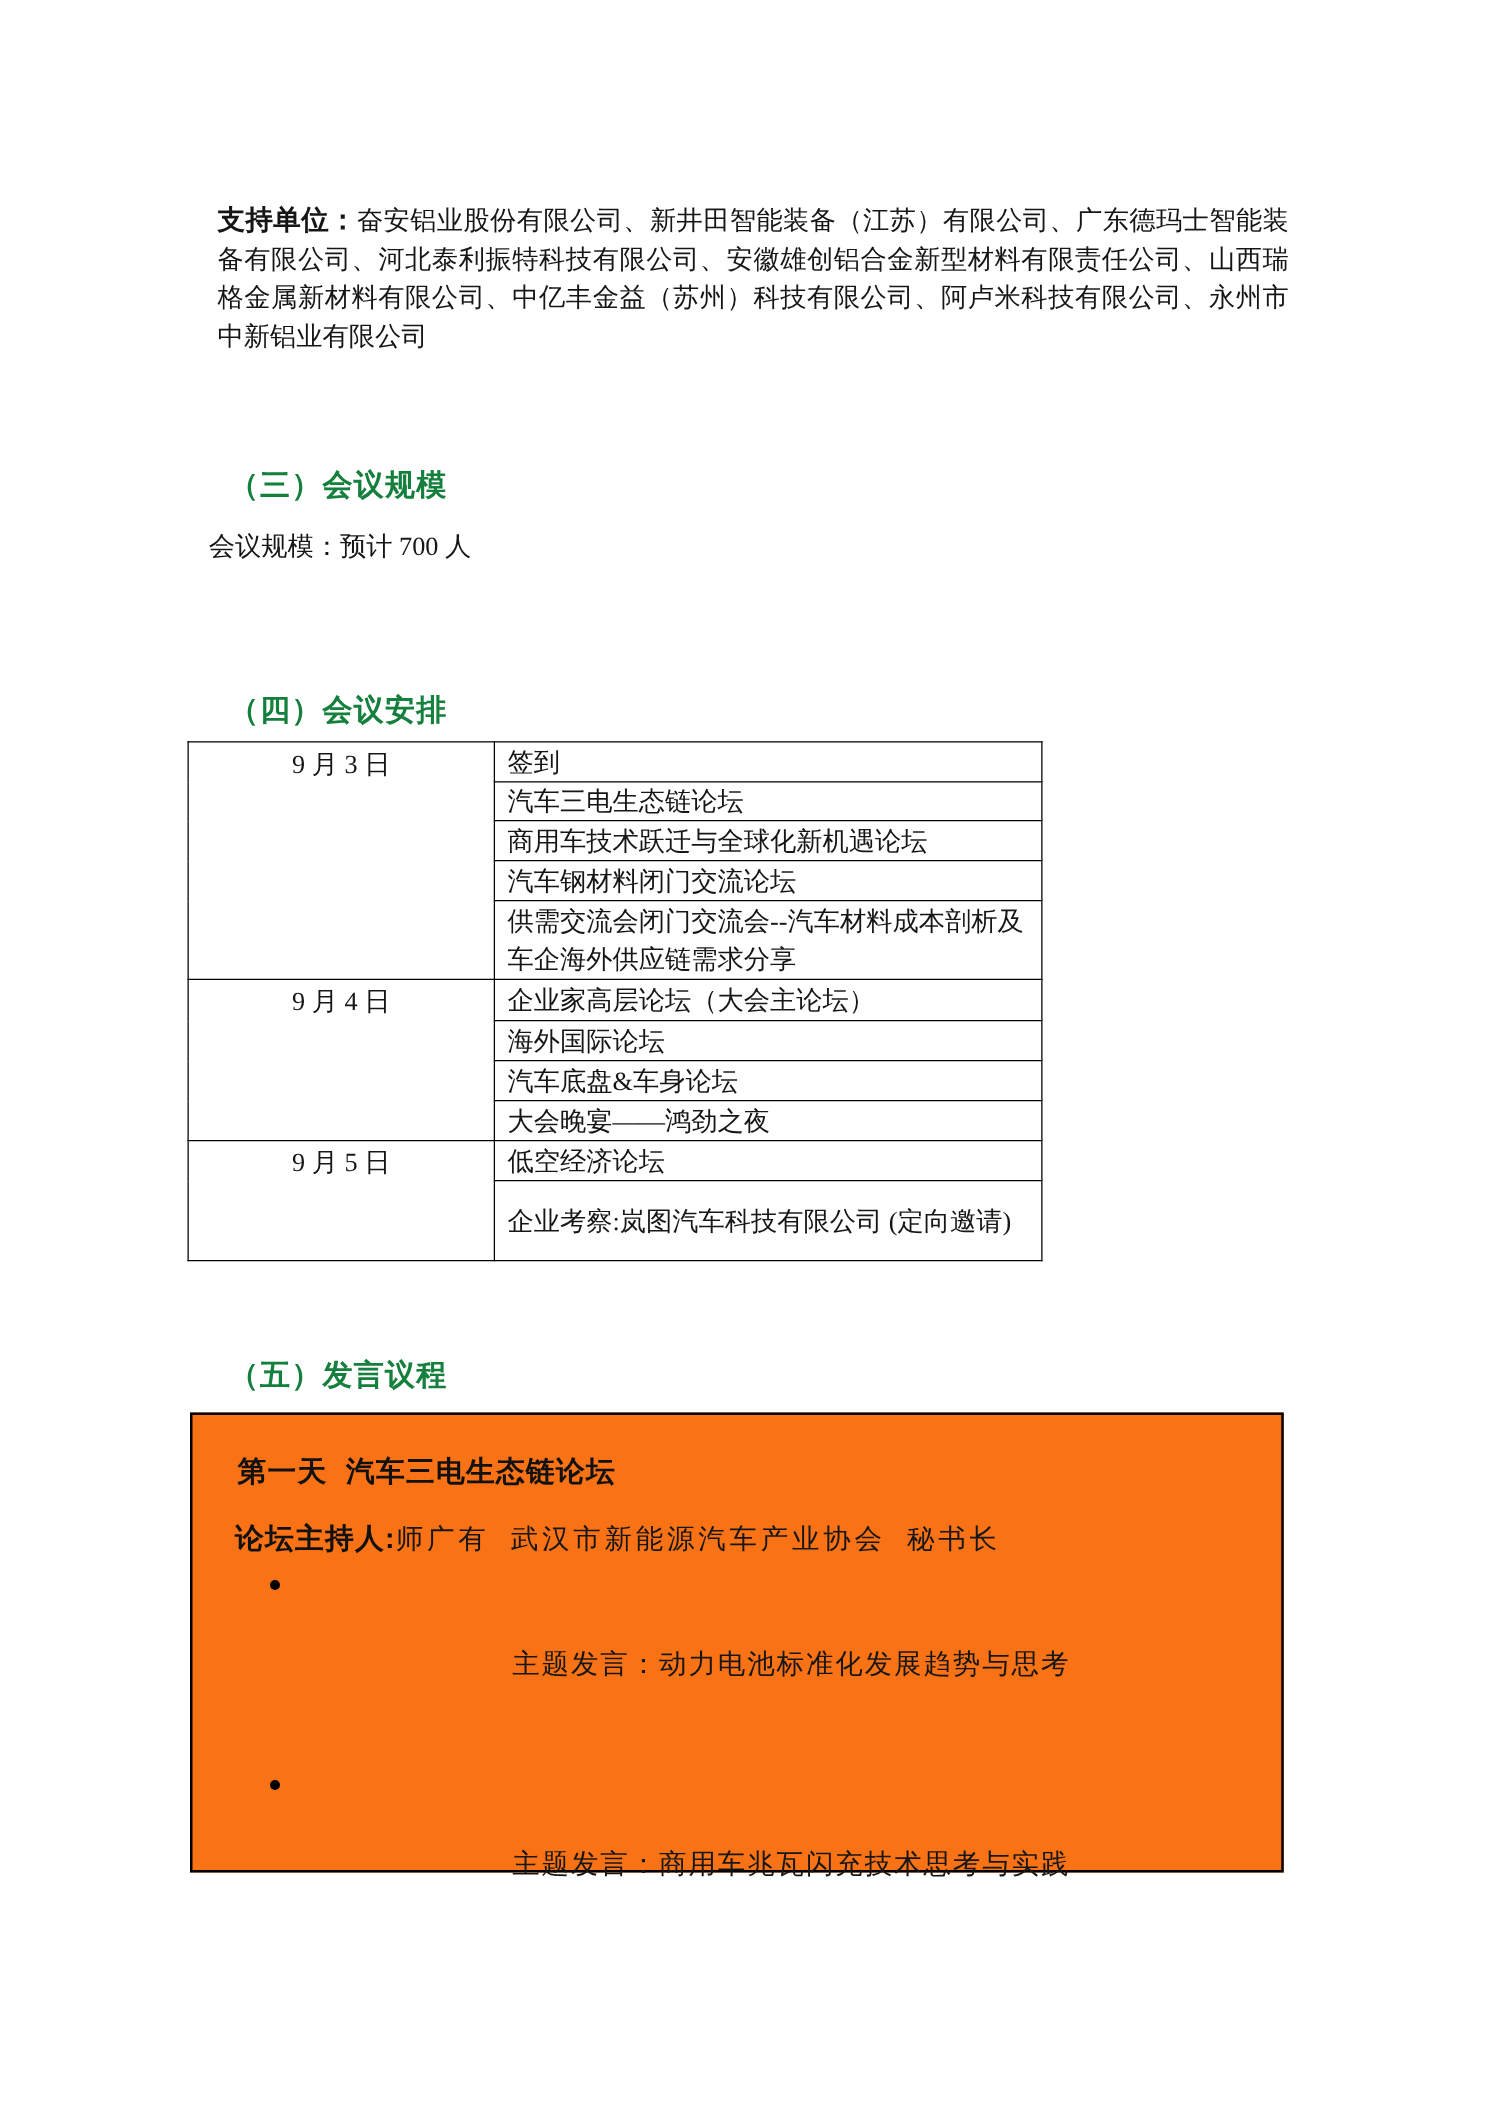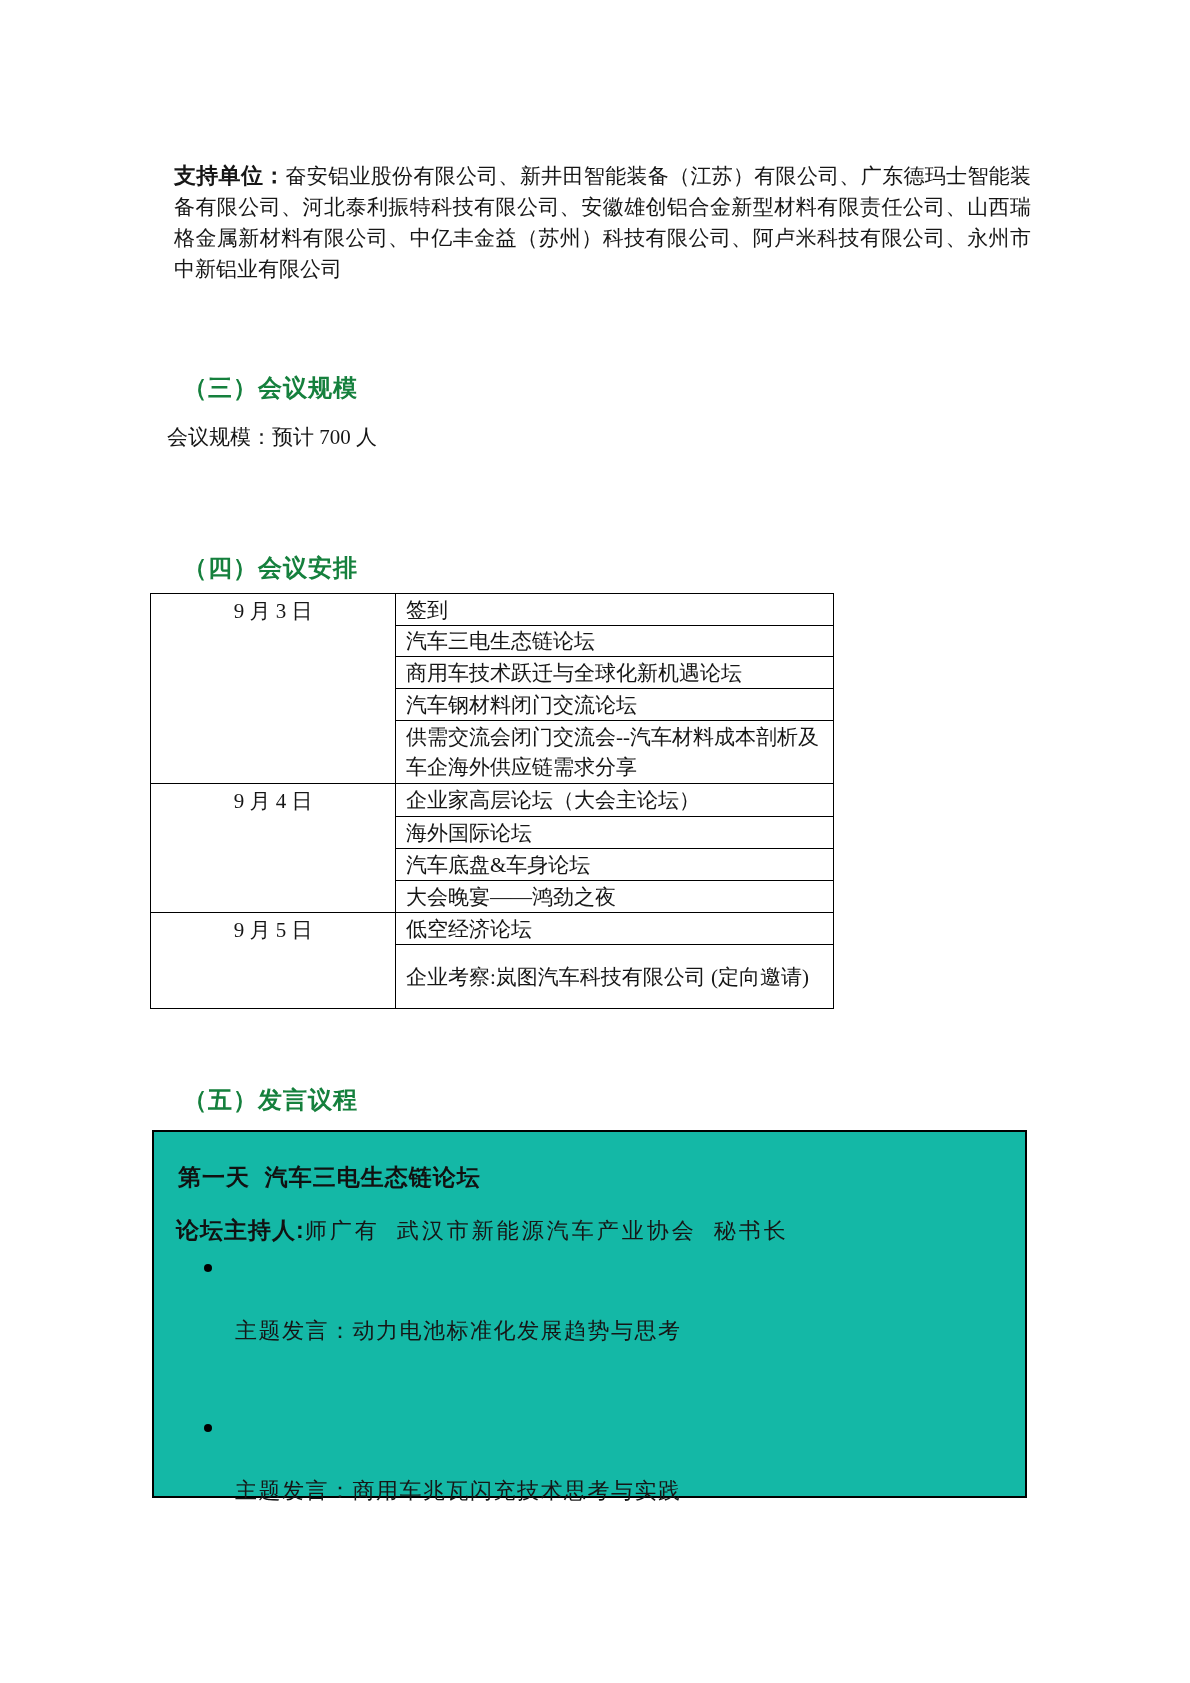--- a/index.html
+++ b/index.html
@@ -57,21 +57,22 @@
   .r4  { height:32px;margin-left:40px; } .r5  { height:63px; } .r6  { height:33px; }
   .r7  { height:32px; } .r8  { height:32px; } .r9  { height:32px; }
   .r10 { height:32px; } .r11 { height:64px;padding-left:20px; }
 
   
   .abox {
     position:absolute; left:152px; top:1130px;
     width:875px; height:368px;
     border:2px solid #000;
     box-sizing:border-box;
-    background:#14b8a6;
+    background:#f97316;
+    padding-left:12px;
   }
   .day-title {
     margin:29px 0 0 24px;
     font-size:23px; font-weight:bold; letter-spacing:1px;
     font-family:"Liberation Sans", sans-serif;
     white-space:pre-wrap; line-height:33px; color:#111;
   }
   .host {
     margin:20px 0 0 22px;
     font-size:22px; line-height:33px; letter-spacing:3px;
@@ -85,21 +86,21 @@
   .bullet { display:flex; margin-left:48px; }
   .dot {
     width:33px; flex:0 0 33px; position:relative;
   }
   .dot::before {
     content:""; position:absolute; left:2px; top:13px;
     width:8px; height:8px; border-radius:50%; background:#000;
   }
   .btxt {
     width:772px; font-size:22px; line-height:32px;
-    letter-spacing:1.5px; white-space:pre-wrap;
+    letter-spacing:1.5px; white-space:pre-wrap;text-align:center;
   }
 </style>
 </head>
 <body>
 
 <div class="page">
 
   <p class="supporters"><span class="lbl b">支持单位：</span><span>奋安铝业股份有限公司、新井田智能装备（江苏）有限公司、广东德玛士智能装备有限公司、河北泰利振特科技有限公司、安徽雄创铝合金新型材料有限责任公司、山西瑞格金属新材料有限公司、中亿丰金益（苏州）科技有限公司、阿卢米科技有限公司、永州市中新铝业有限公司</span></p>
 
   <h2 class="h h-scale">（三）会议规模</h2>

